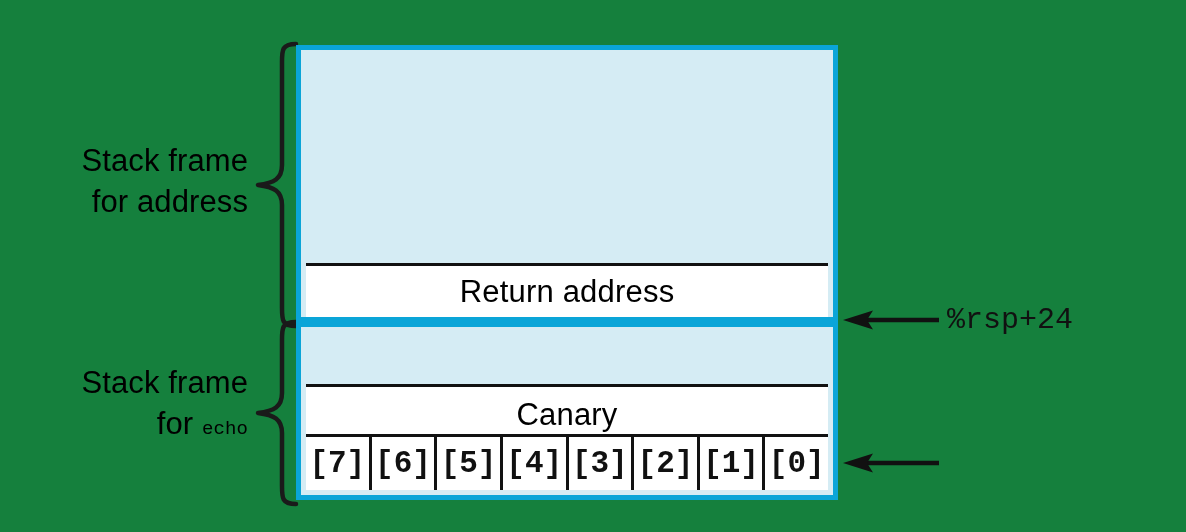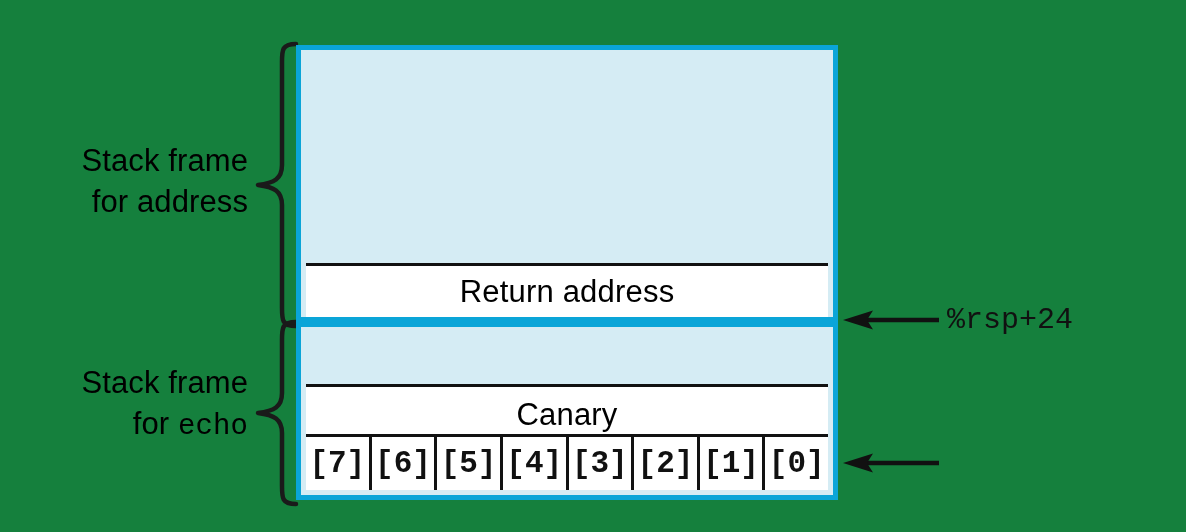--- a/index.html
+++ b/index.html
@@ -22,21 +22,21 @@
     text-align: right;
     color: #000000;
     font-family: "Liberation Sans", sans-serif;
     font-size: 31px;
     line-height: 41px;
     white-space: nowrap;
     letter-spacing: 0.1px;
   }
   .frame-label .mono {
     font-family: "Liberation Mono", "DejaVu Sans Mono", monospace;
-    font-size: 29px;
+    font-size: 19px;
   }
   #label-caller { left: 0px; top: 140px; width: 248px; }
   #label-echo   { left: 0px; top: 362px; width: 248px; }
 
   
   .brace { position: absolute; }
 
   
   #stack {
     position: absolute;

